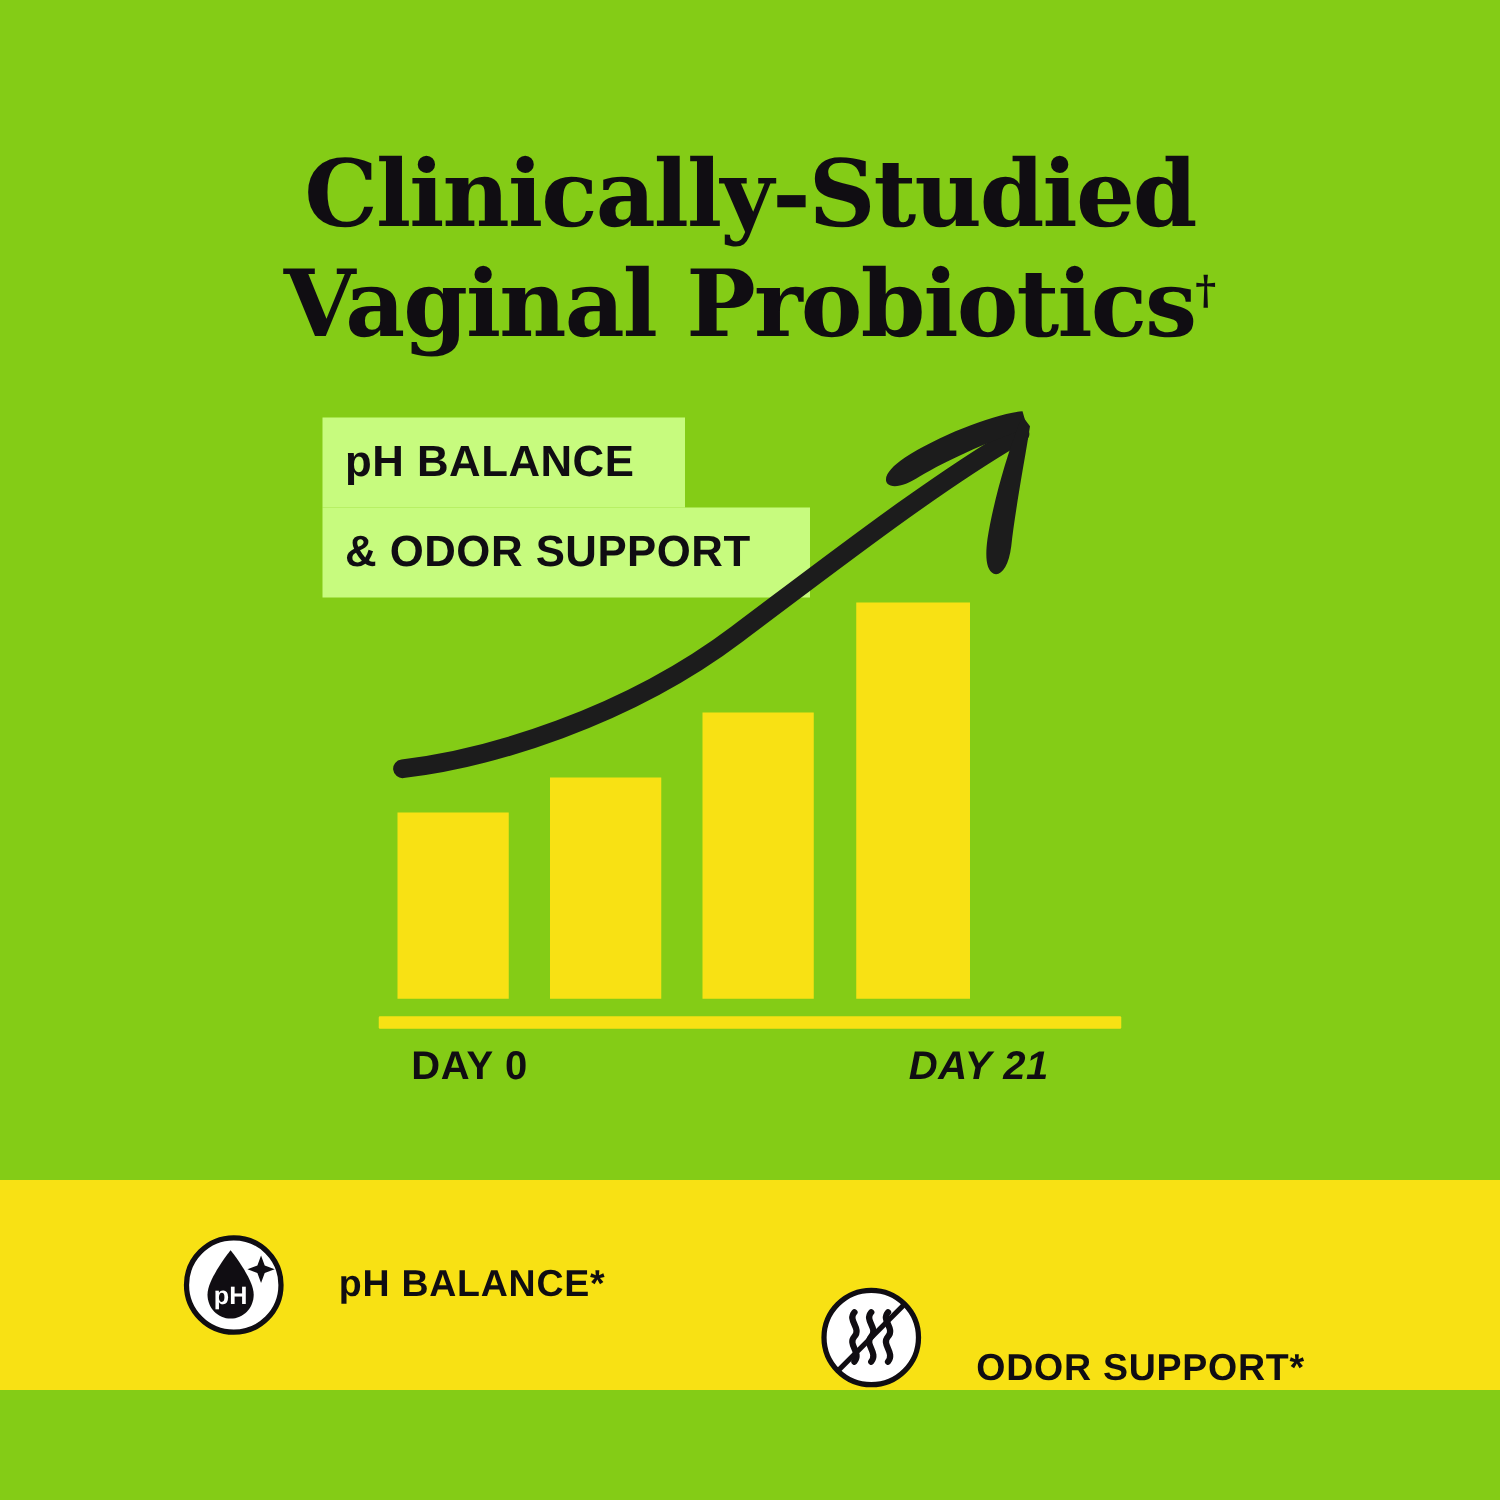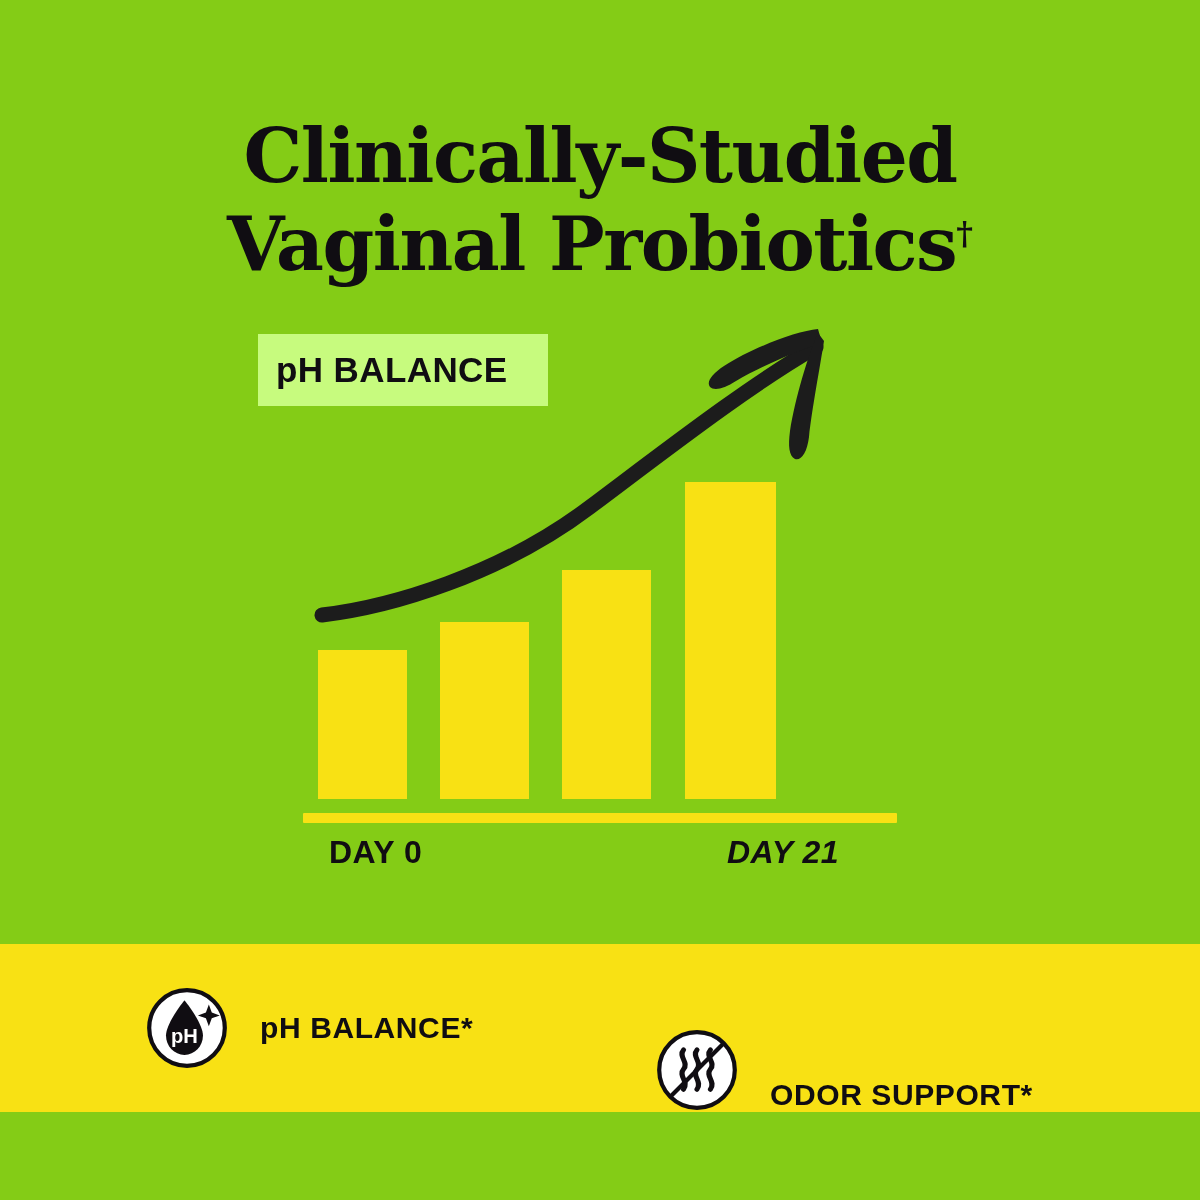--- a/index.html
+++ b/index.html
@@ -121,21 +121,21 @@
     width: 1200px;
     height: 168px;
     background: #f8e114;
   }
   .benefit {
     position: absolute;
     top: 0;
     height: 168px;
     display: flex;
     align-items: center;
-    gap: 31px;
+    gap: 42px;
   }
   #benefit-ph { left: 145px; }
   #benefit-odor { left: 655px; align-items: flex-end; }
   .benefit-label {
     font-family: "Liberation Sans", sans-serif;
     font-weight: 700;
     font-size: 30px;
     letter-spacing: 0.6px;
     color: #100d12;
     white-space: nowrap;
@@ -164,20 +164,21 @@
 
 <div id="page">
 
   <h1 id="headline">
     <span class="line">Clinically-Studied</span>
     <span class="line"><span>Vaginal Probiotics</span><sup class="dagger">†</sup></span>
   </h1>
 
   <div id="callout">
     <span class="hl hl-1">pH BALANCE</span>
+    <span class="hl hl-2">&amp; ODOR SUPPORT</span>
   </div>
 
   <div id="chart">
     <div class="bar" style="left:318px; top:650px; width:89px; height:149px;"></div>
     <div class="bar" style="left:440px; top:622px; width:89px; height:177px;"></div>
     <div class="bar" style="left:562px; top:570px; width:89px; height:229px;"></div>
     <div class="bar" style="left:685px; top:482px; width:91px; height:317px;"></div>
 
     <div id="axis-line"></div>
 

